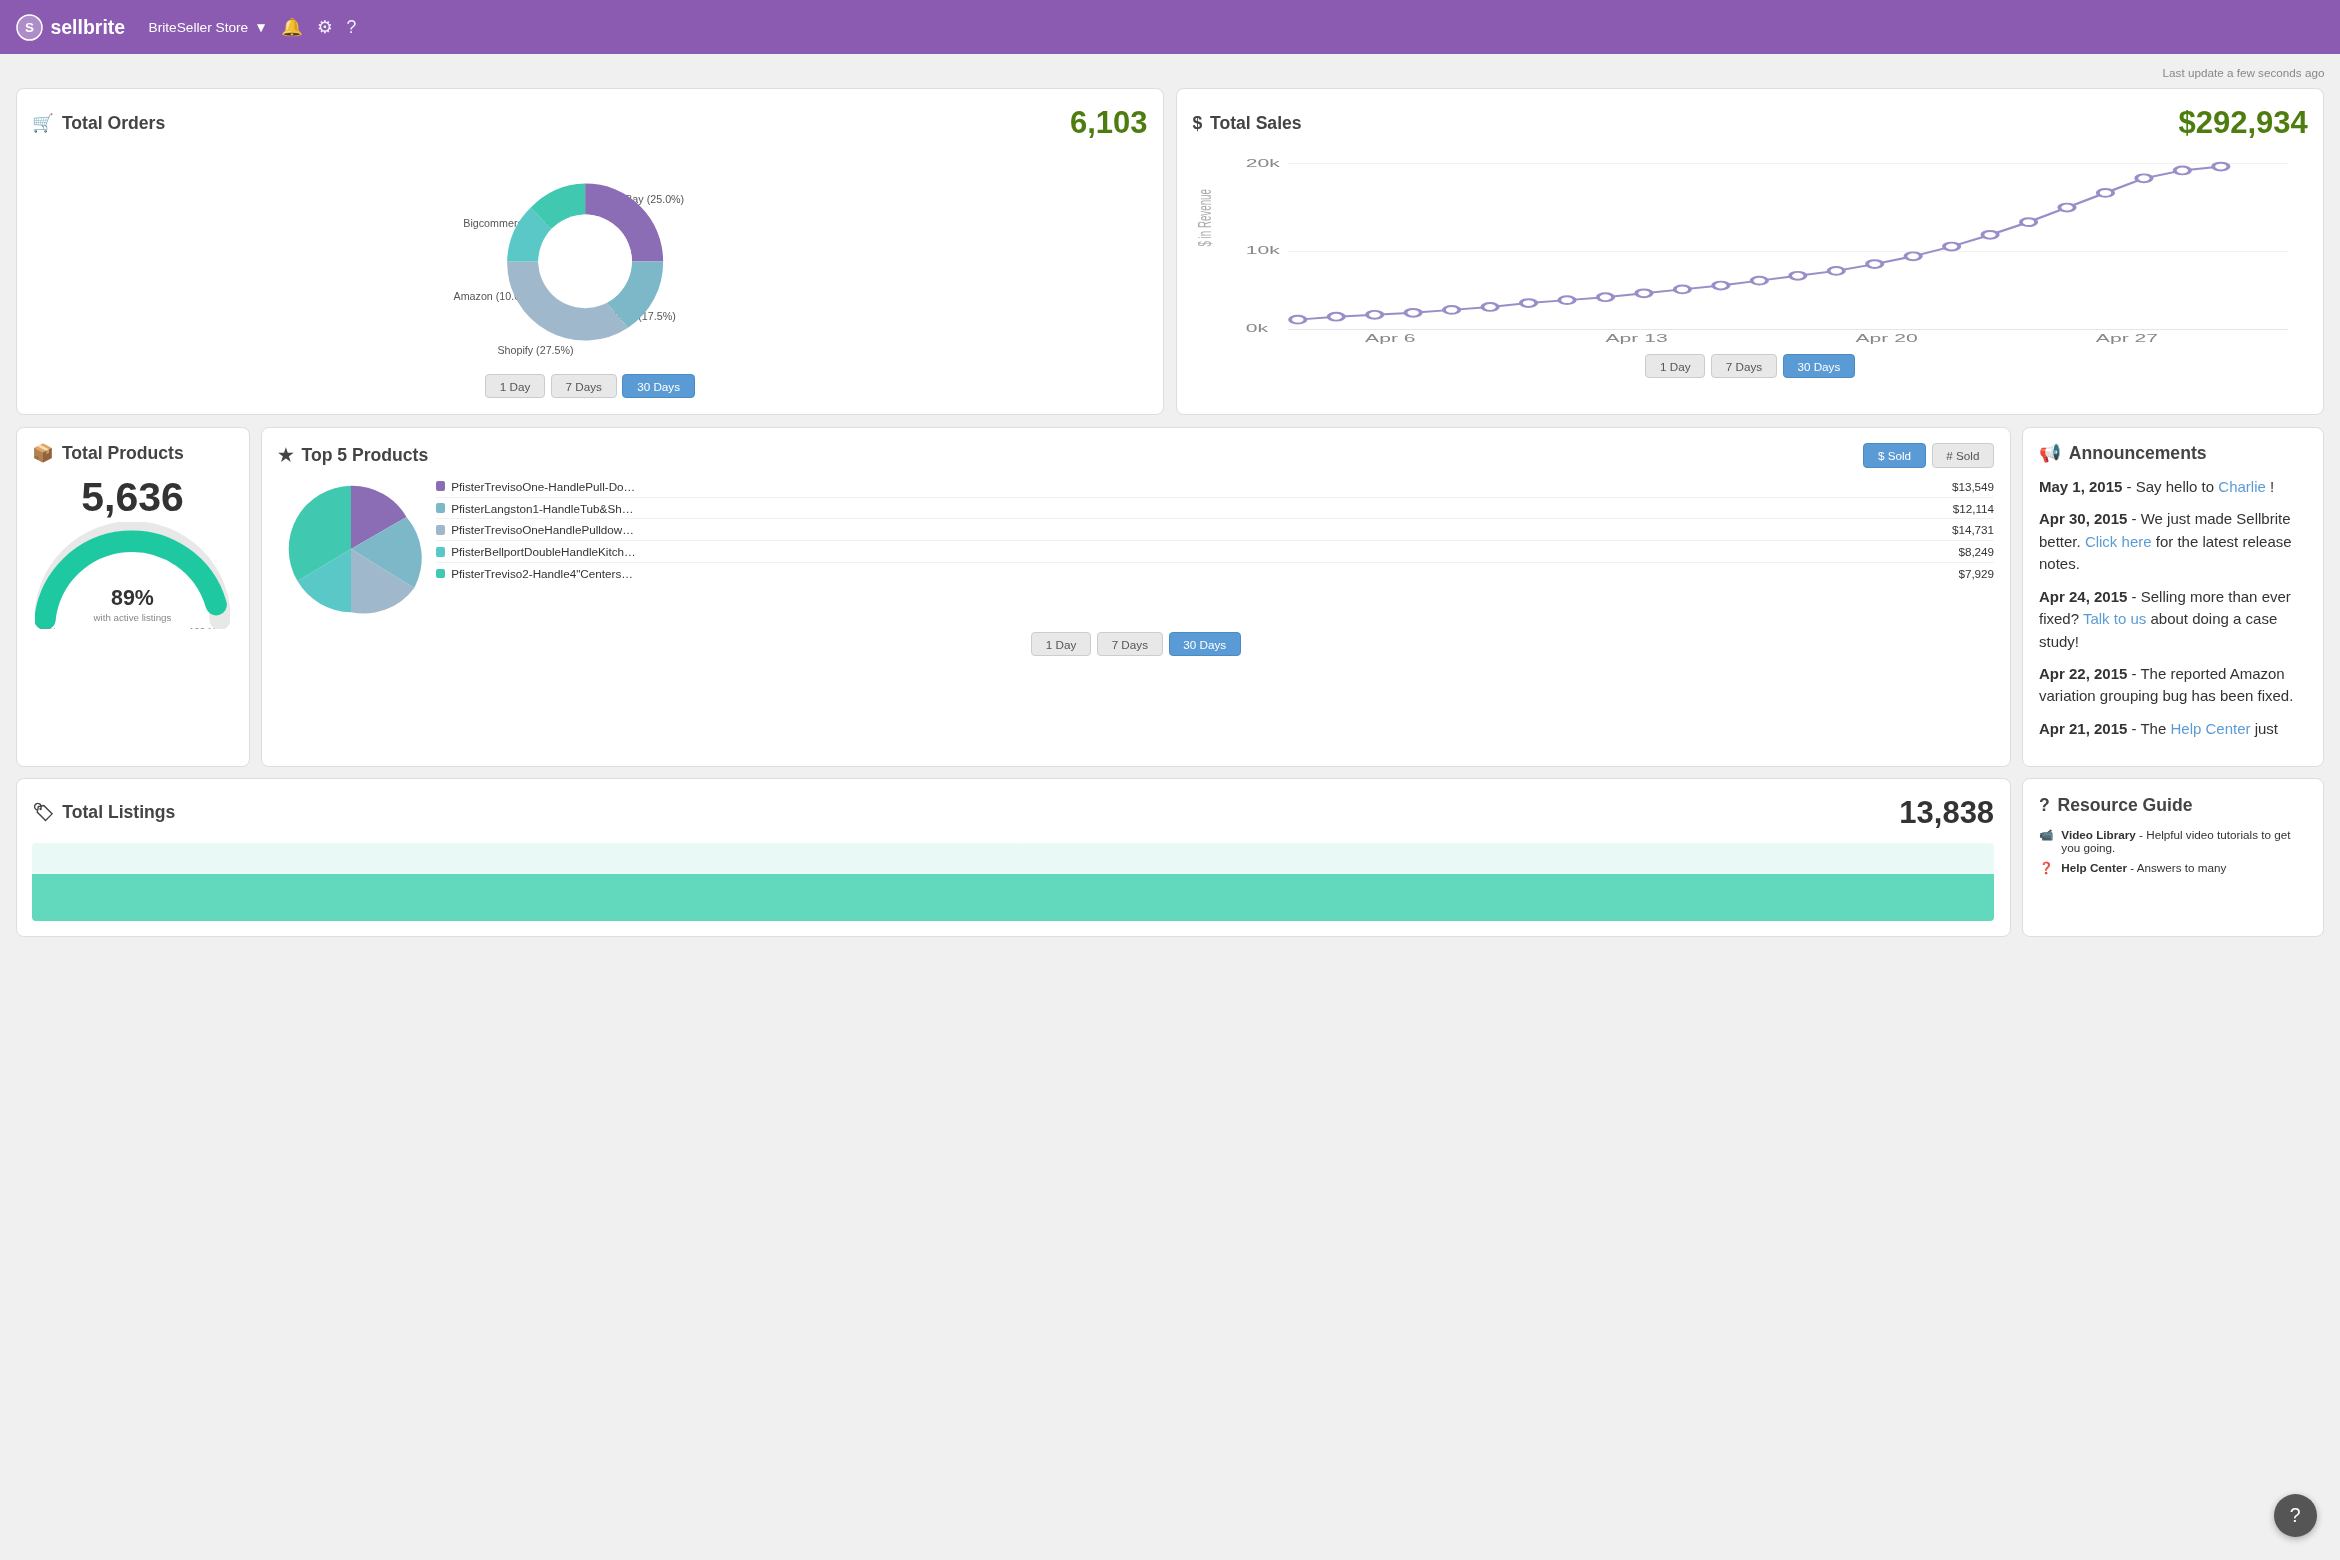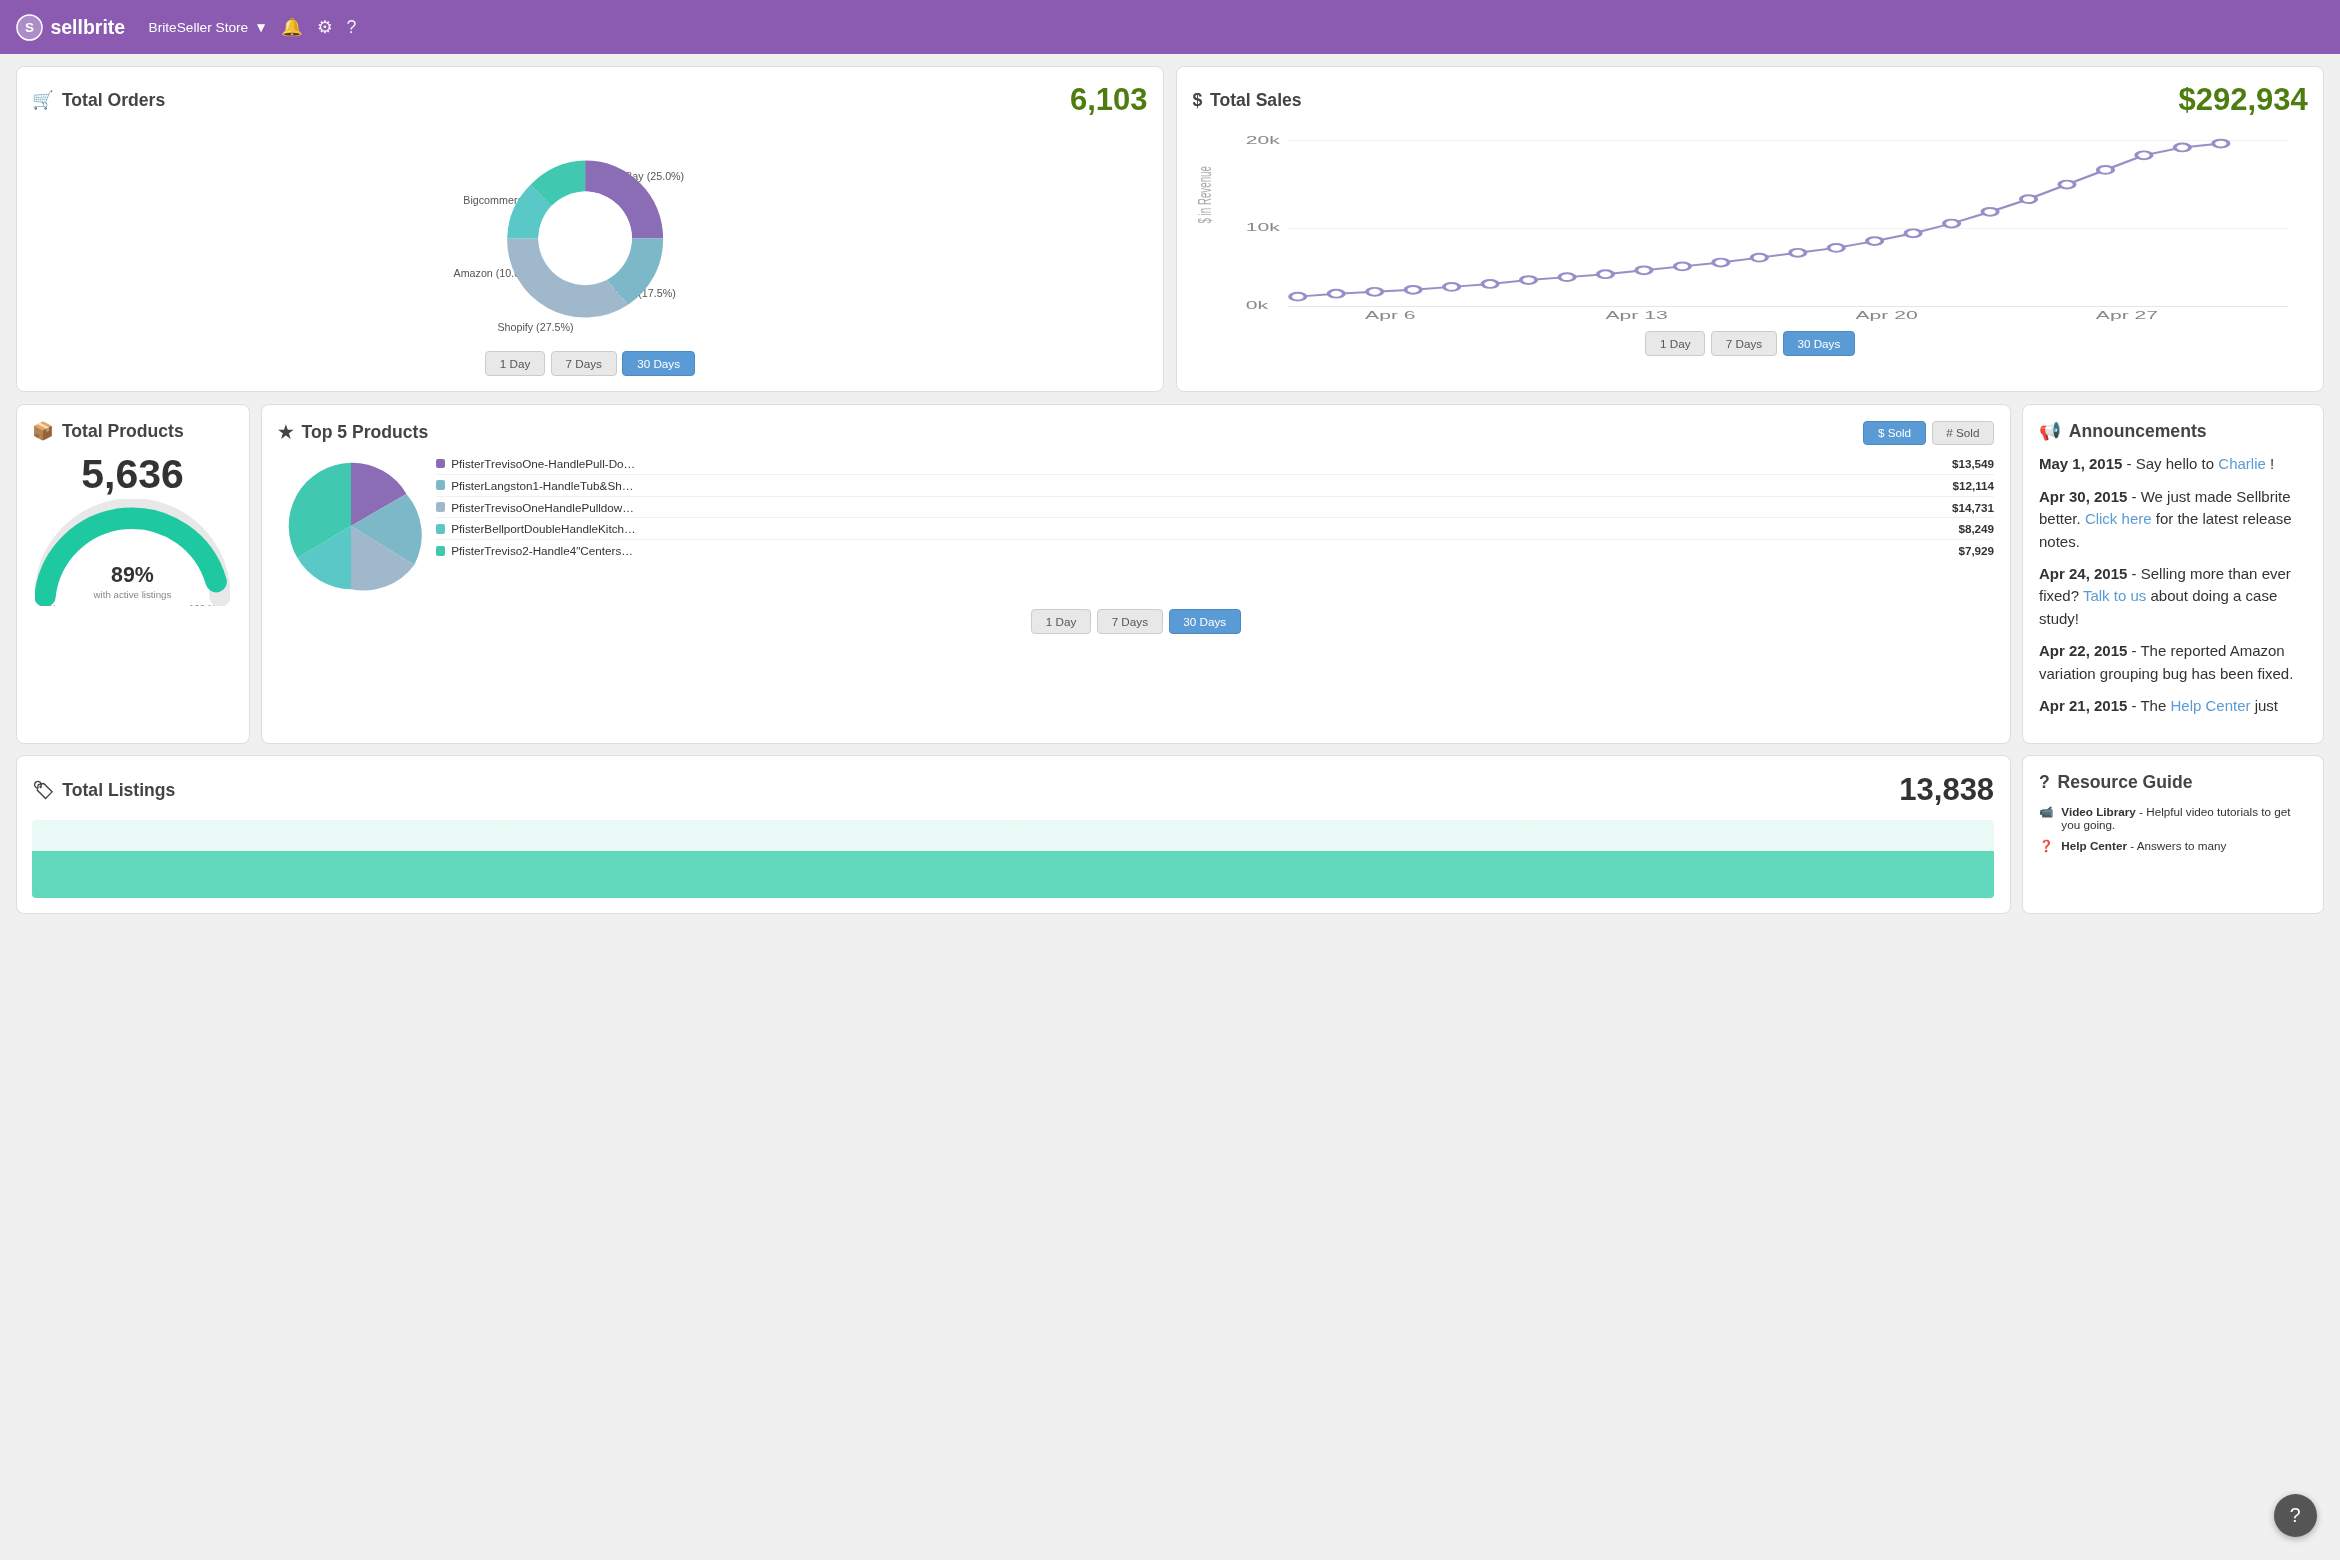--- a/index.html
+++ b/index.html
@@ -47,21 +47,21 @@
     .gauge-container { position: relative; display: flex; justify-content: center; align-items: flex-end; height: 98px; }
 
     
     .top5-inner { display: flex; gap: 11.7px; align-items: flex-start; }
     .top5-list { flex: 1; font-size: 11.7px; }
     .top5-row { display: flex; justify-content: space-between; align-items: center; padding: 3.9px 0; border-bottom: 1px solid #f0f0f0; }
     .top5-row:last-child { border-bottom: none; }
     .top5-name { display: flex; align-items: center; gap: 5.9px; flex: 1; min-width: 0; }
     .top5-name span { white-space: nowrap; overflow: hidden; text-overflow: ellipsis; max-width: 185px; }
     .top5-dot { width: 9.8px; height: 9.8px; border-radius: 2px; flex-shrink: 0; }
-    .top5-val { font-weight: 700; color: #333; flex-shrink: 0; }
+    .top5-val { font-weight: 400; color: #333; flex-shrink: 0; }
     .btn-sold-group { display: flex; gap: 5.9px; }
 
     
     .announcement-item { margin-bottom: 9.8px; font-size: 15px; line-height: 1.5; }
     .announcement-item strong { color: #333; }
     .ann-link { color: #5b9bd5; text-decoration: none; cursor: pointer; }
 
     
     .resource-item { display: flex; align-items: flex-start; gap: 7.8px; margin-bottom: 7.8px; font-size: 11.7px; }
     .resource-title { font-weight: 700; }
@@ -88,20 +88,21 @@
       <span>BriteSeller Store</span>
       <span>▼</span>
     </div>
     <span class="nav-icon">🔔</span>
     <span class="nav-icon">⚙</span>
     <span class="nav-icon">?</span>
   </div>
 </nav>
 
 <div class="main">
+  <div class="last-update">Last update a few seconds ago</div>
 
   <div class="grid-row">
 
     <div class="card card-half">
       <div class="card-header">
         <div class="card-title">
           <span>🛒</span>
           <span>Total Orders</span>
         </div>
         <div class="card-value">6,103</div>

